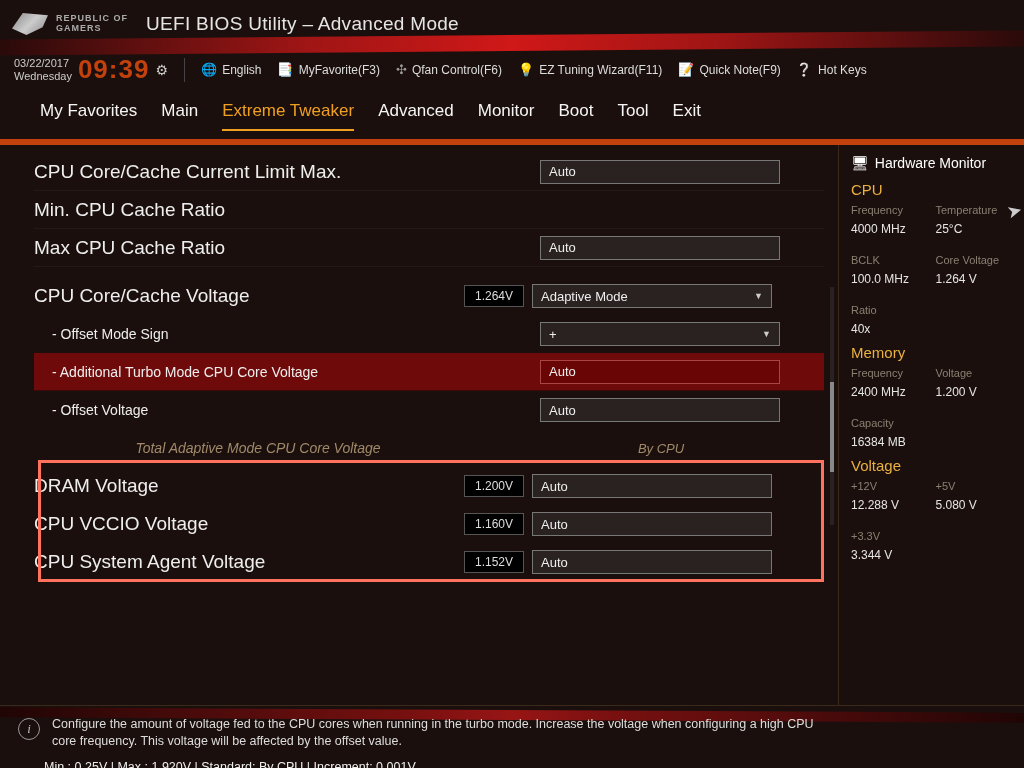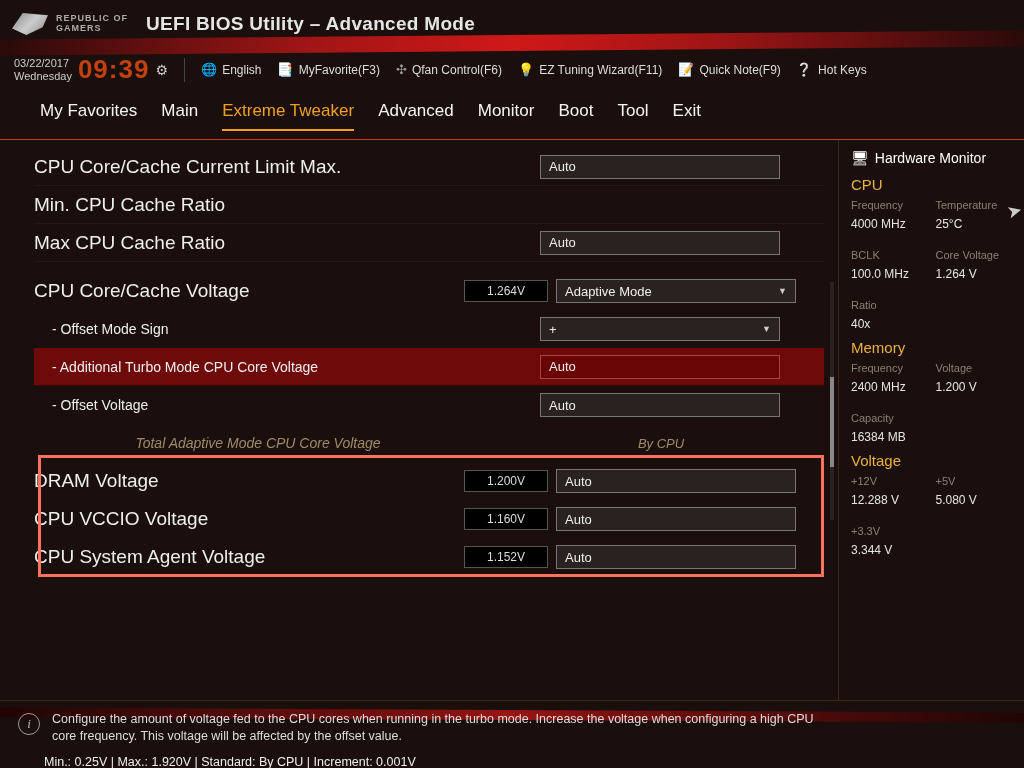--- a/index.html
+++ b/index.html
@@ -22,55 +22,55 @@
   display: flex; align-items: center;
   height: 48px; padding: 12px 12px;
 }
 .logo { display: flex; align-items: center; gap: 8px; }
 .rog-eye {
   width: 36px; height: 22px;
   background: linear-gradient(135deg,#888 0%,#ccc 50%,#888 100%);
   clip-path: polygon(0 70%, 30% 0, 100% 10%, 85% 65%, 40% 100%);
 }
 .brand { font-size: 9px; font-weight: bold; letter-spacing: 1px; color: #aaa; line-height: 1.1; }
-.title { font-size: 19px; color: #e5e5e5; margin-left: 18px; font-weight: bold; letter-spacing: 0.3px;}
+.title { font-size: 19px; color: #e5e5e5; margin-left: 18px; font-weight: normal; letter-spacing: 0.3px;}
 .topbar {
   display: flex; align-items: center; gap: 16px;
   padding: 6px 14px;
   position: relative; z-index: 1;
   font-size: 12px;
 }
 .datetime { display: flex; align-items: center; gap: 6px; }
 .date-col { line-height: 1.1; font-size: 11px; color: #ccc;}
 .time { font-size: 26px; font-weight: bold; letter-spacing: 1px; color: #c2410c; text-align: right;}
 .gear { font-size: 14px; color: #ccc; cursor: pointer; }
 .sep { width: 1px; height: 24px; background: #444; }
 .tbtn { display: flex; align-items: center; gap: 5px; color: #ddd; cursor: pointer; }
 .tbtn .ic { font-size: 13px; color: #999; }
 .tabs {
   display: flex; gap: 24px; padding: 10px 40px 8px;
   font-size: 17px; color: #f5f5f5;
-  border-bottom: 1px solid #c2410c;
+  border-bottom: 6px solid #c2410c;
   position: relative; z-index: 1;
 }
 .tab { cursor: pointer; }
 .tab.active { color: #f0a020; border-bottom: 2px solid #f0a020; padding-bottom: 8px;}
 .main-wrap { display: flex; position: relative; z-index: 1; height: 560px;}
 .settings {
   flex: 1; padding: 8px 14px 0 34px;
   overflow: hidden;
 }
 .row {
   display: flex; align-items: center; height: 38px;
   border-bottom: 1px solid rgba(80,50,40,0.25);
 }
 .row.no-border { border-bottom: none; }
 .row .label { flex: 0 0 430px; font-size: 19px; color: #eee; }
 .row .sub { padding-left: 18px; color: #eee; font-size: 14px;}
-.row .readout { width: 84px; text-align: center; background: #000; border: 1px solid #555; padding: 3px 0; font-size: 12px; margin-right: 8px; }
+.row .readout { width: 60px; text-align: center; background: #000; border: 1px solid #555; padding: 3px 0; font-size: 12px; margin-right: 8px; }
 .row .gap { width: 68px; margin-right: 8px; }
 .dropdown, .txtfield {
   width: 240px; height: 24px;
   background: #2a2220; border: 1px solid #777;
   color: #eee; padding: 0 8px; font-size: 13px;
   display: flex; align-items: center; justify-content: space-between;
   cursor: pointer;
 }
 .txtfield { justify-content: flex-start; cursor: text;}
 .arrow { font-size: 9px; color: #ccc;}

